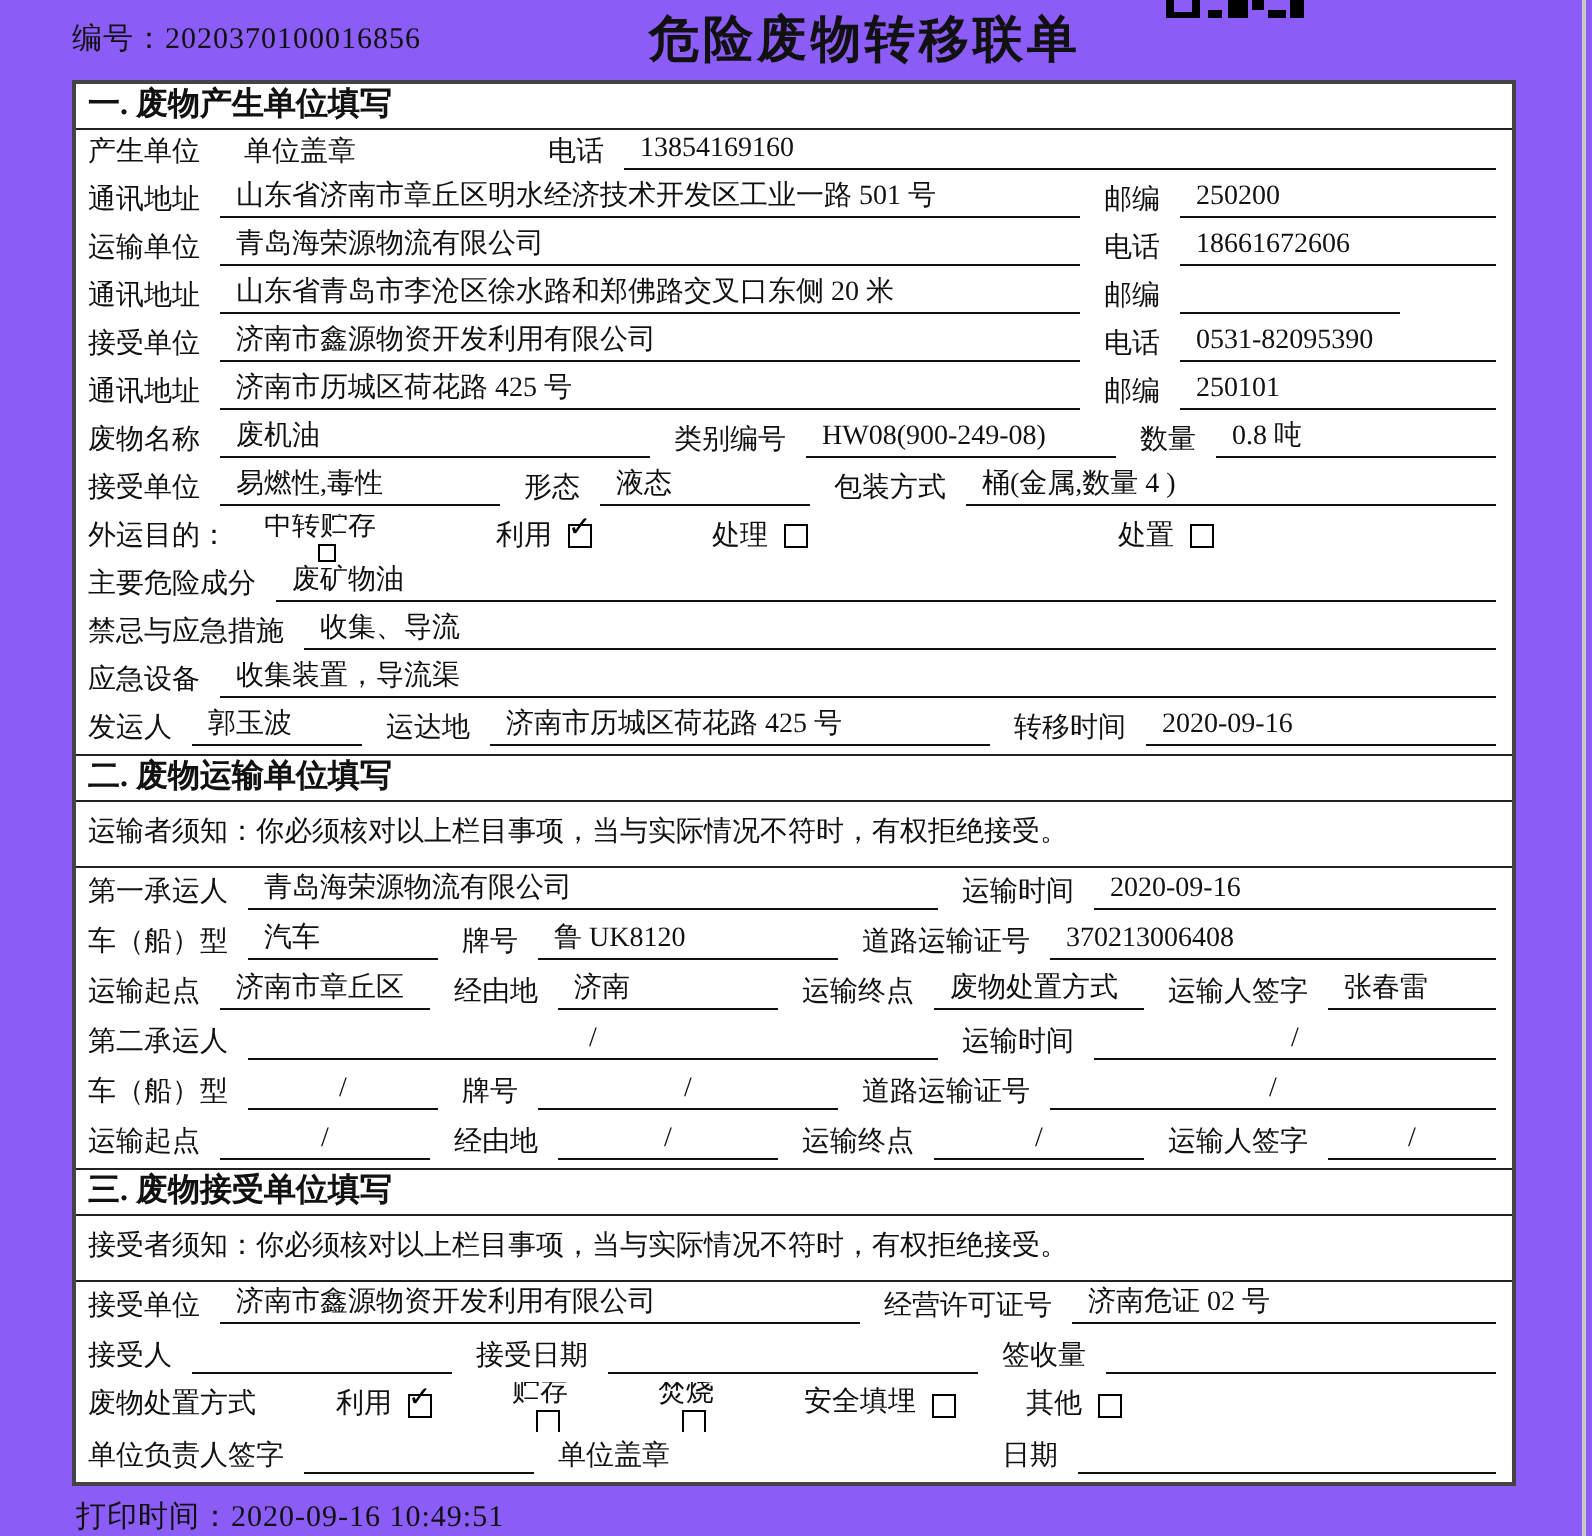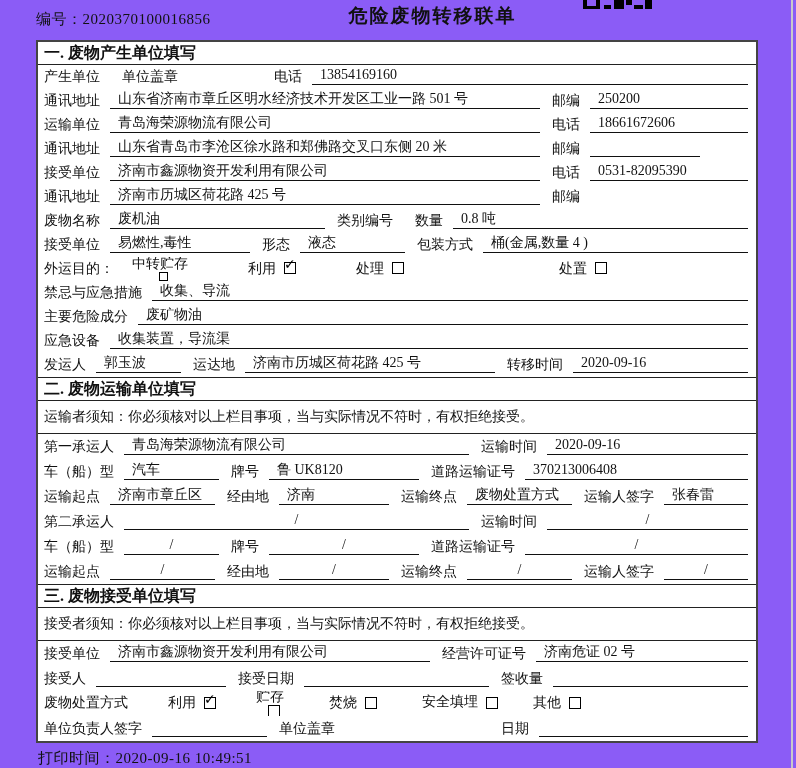--- a/index.html
+++ b/index.html
@@ -7,21 +7,21 @@
   body {
     width:796px; height:768px; background:#fff; color:#111;
     font-family:"Liberation Serif","DejaVu Serif",serif;
     font-size:14px;
   }
   .page { position:relative; width:796px; height:768px; overflow:hidden; background:#8b5cf6; }
 
   
   .doc-header { position:relative; height:34px; }
   .serial { position:absolute; left:36px; top:10px; font-size:15px; letter-spacing:.5px; }
-  .title { margin:0; padding:3px 0 0 69px; text-align:center; font-size:19px; font-weight:bold; letter-spacing:2px; }
+  .title { margin:0; padding:3px 0 0 69px; text-align:center; font-size:25px; font-weight:bold; letter-spacing:2px; }
   .qr { position:absolute; left:583px; top:0; width:69px; height:9px; }
   .qr div { position:absolute; background:#000; }
   .qr .q1 { left:0; top:0; width:17px; height:9px; background:transparent;
             border-left:4px solid #000; border-right:4px solid #000; border-bottom:3px solid #000; }
   .qr .q2 { left:21px; top:5px; width:7px; height:4px; }
   .qr .q3 { left:31px; top:0; width:10px; height:9px; }
   .qr .q4 { left:43px; top:0; width:6px; height:5px; }
   .qr .q5 { left:51px; top:5px; width:9px; height:4px; }
   .qr .q6 { left:62px; top:0; width:7px; height:9px; }
 
@@ -104,25 +104,27 @@
           <div class="row">
             <span class="lbl">接受单位</span>
             <span class="val" style="width: 430px;">济南市鑫源物资开发利用有限公司</span>
             <span class="lbl">电话</span>
             <span class="val flex">0531-82095390</span>
           </div>
           <div class="row">
             <span class="lbl">通讯地址</span>
             <span class="val" style="width: 430px;">济南市历城区荷花路 425 号</span>
             <span class="lbl">邮编</span>
+            <span class="val flex">250101</span>
           </div>
           <div class="row">
             <span class="lbl">废物名称</span>
             <span class="val" style="width: 215px;">废机油</span>
             <span class="lbl">类别编号</span>
+            <span class="val" style="width: 155px;">HW08(900-249-08)</span>
             <span class="lbl">数量</span>
             <span class="val flex">0.8 吨</span>
           </div>
           <div class="row">
             <span class="lbl">接受单位</span>
             <span class="val" style="width: 140px;">易燃性,毒性</span>
             <span class="lbl">形态</span>
             <span class="val" style="width: 105px;">液态</span>
             <span class="lbl">包装方式</span>
             <span class="val flex">桶(金属,数量 4 )</span>
@@ -142,26 +144,26 @@
             <span class="grp" style="margin-left: 60px;">
               <span class="chk-label">处理</span>
               <span class="chk"></span>
             </span>
             <span class="grp" style="margin-left: 155px;">
               <span class="chk-label">处置</span>
               <span class="chk"></span>
             </span>
           </div>
           <div class="row">
+            <span class="lbl">主要危险成分</span>
+            <span class="val flex">废矿物油</span>
+          </div>
+          <div class="row">
             <span class="lbl">禁忌与应急措施</span>
             <span class="val flex">收集、导流</span>
-          </div>
-          <div class="row">
-            <span class="lbl">主要危险成分</span>
-            <span class="val flex">废矿物油</span>
           </div>
           <div class="row">
             <span class="lbl">应急设备</span>
             <span class="val flex">收集装置，导流渠</span>
           </div>
           <div class="row">
             <span class="lbl">发运人</span>
             <span class="val" style="width: 85px;">郭玉波</span>
             <span class="lbl">运达地</span>
             <span class="val" style="width: 250px;">济南市历城区荷花路 425 号</span>
@@ -247,21 +249,21 @@
             <span class="grp" style="margin-left: 30px;">
               <span class="chk-label">利用</span>
               <span class="chk">
                 <span class="tick">✓</span>
               </span>
             </span>
             <span class="grp" style="margin-left: 40px; flex-direction: column;">
               <span class="chk-label">贮存</span>
               <span class="chk"></span>
             </span>
-            <span class="grp" style="margin-left: 45px;">
+            <span class="grp" style="margin-left: 45px; flex-direction: column;">
               <span class="chk-label">焚烧</span>
               <span class="chk"></span>
             </span>
             <span class="grp" style="margin-left: 45px; font-family: Liberation Mono, monospace;">
               <span class="chk-label">安全填埋</span>
               <span class="chk"></span>
             </span>
             <span class="grp" style="margin-left: 35px;">
               <span class="chk-label">其他</span>
               <span class="chk"></span>

